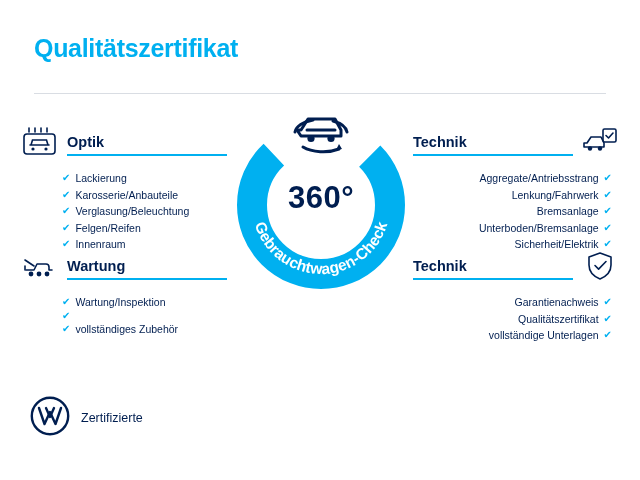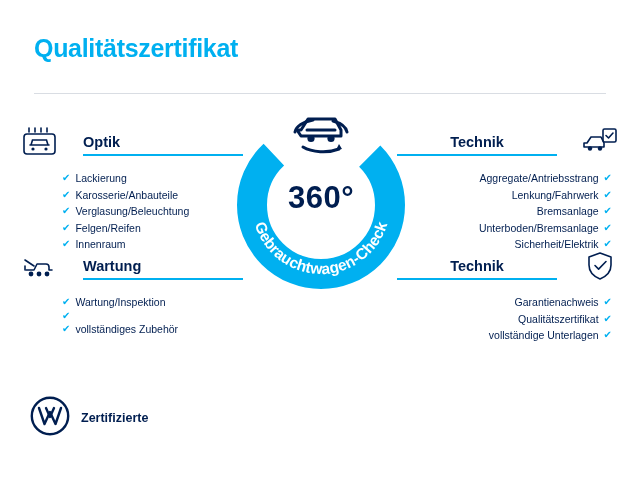--- a/index.html
+++ b/index.html
@@ -38,26 +38,26 @@
     height: 1px;
     background: #d9dde3;
   }
 
   
   .section {
     position: absolute;
     width: 220px;
   }
   .section.left  { left: 22px; text-align: left; }
-  .section.right { left: 398px; width: 220px; text-align: center; }
+  .section.right { left: 398px; width: 220px; text-align: left; }
 
   .sec-head {
     display: flex;
     align-items: center;
-    gap: 25px;
+    gap: 9px;
     height: 34px;
   }
   .section.right .sec-head { justify-content: flex-end; }
 
   .sec-title {
     font-size: 14.5px;
     font-weight: bold;
     color: #001e50;
   }
   .sec-rule {
@@ -123,21 +123,21 @@
   .footer {
     position: absolute;
     left: 30px;
     bottom: 40px;
     display: flex;
     align-items: center;
     gap: 11px;
   }
   .footer-text {
     font-size: 12.5px;
-    font-weight: bold;
+    font-weight: normal;
     line-height: 15px;
     color: #001e50;
   }
 </style>
 </head>
 <body>
 
 <div class="page">
 
   <div class="title">Qualitätszertifikat</div>

